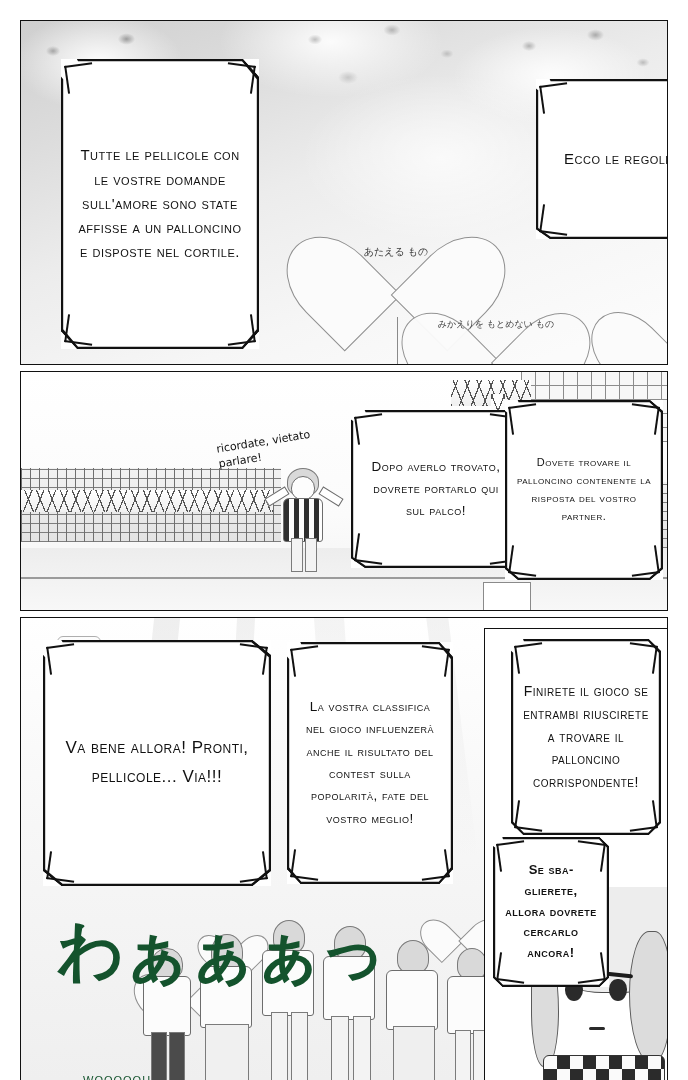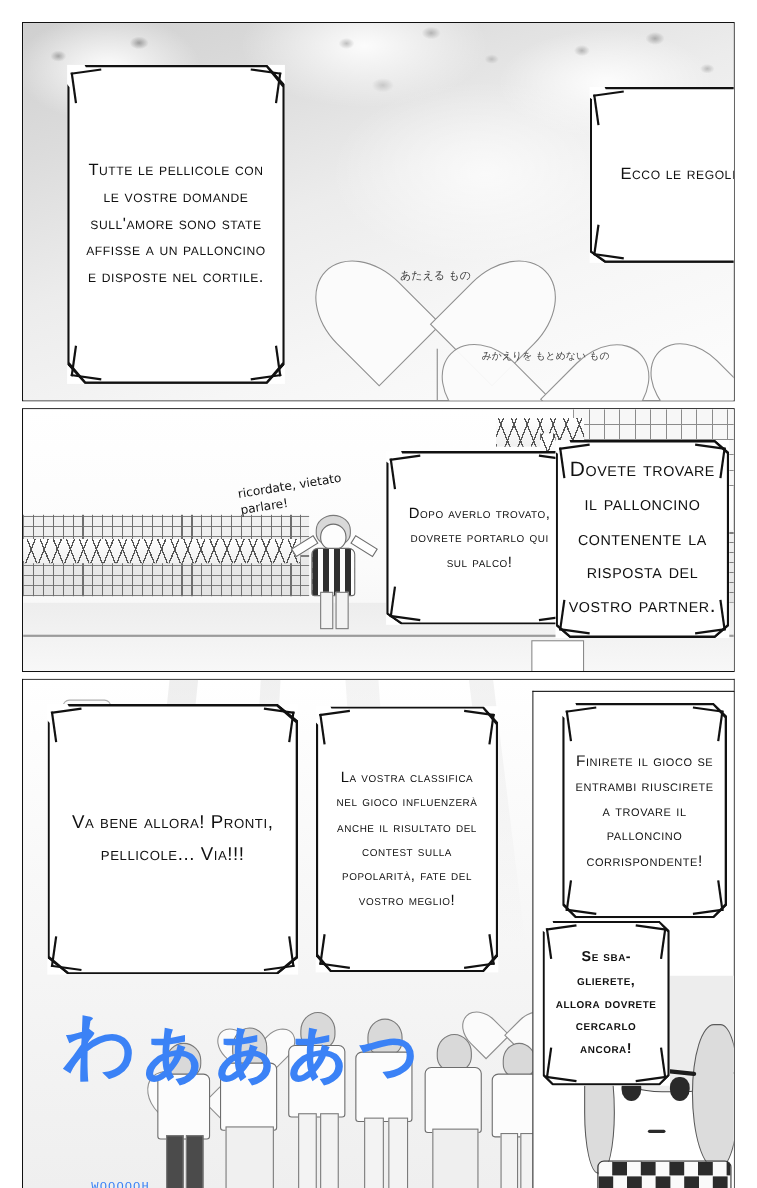--- a/index.html
+++ b/index.html
@@ -74,21 +74,21 @@
      #f7f7f7;}
 
   
   .crowd{position:absolute;inset:0;background:linear-gradient(#ffffff 0%,#f7f7f7 45%,#efefef 100%);}
   .ray{position:absolute;background:linear-gradient(#dedede,rgba(222,222,222,0));}
   .person{position:absolute;}
   .person .head{position:absolute;border-radius:50% 50% 45% 45%;background:#fdfdfd;border:1px solid #6d6d6d;}
   .person .hair{position:absolute;border-radius:50% 50% 40% 40%;background:#d9d9d9;border:1px solid #7a7a7a;}
   .person .body{position:absolute;background:#fcfcfc;border:1px solid #6d6d6d;border-radius:6px 6px 3px 3px;}
   .person .legs{position:absolute;background:#f3f3f3;border:1px solid #7b7b7b;}
-  .sfx{position:absolute;font-family:Liberation Mono, monospace;color:#3b82f6;}
+  .sfx{position:absolute;font-family:Liberation Sans, sans-serif;color:#14532d;}
 
   
   .girl{position:absolute;overflow:hidden;}
   .girl .skin{position:absolute;inset:0;background:#fff;}
   .girl .hairmass{position:absolute;background:#ededed;border:1px solid #4a4a4a;border-radius:60% 40% 45% 55%;}
   .girl .strand{position:absolute;background:#dcdcdc;border:1px solid #5a5a5a;border-radius:50%;}
   .girl .eye{position:absolute;background:#2a2a2a;border-radius:45% 45% 50% 50%;}
   .girl .lash{position:absolute;background:#1c1c1c;border-radius:2px;}
   .checker{position:absolute;background:
      conic-gradient(#2b2b2b 0 25%, #fafafa 0 50%, #2b2b2b 0 75%, #fafafa 0);
@@ -184,21 +184,21 @@
       <span class="c br"></span>
       <div class="txt" style="font-size:13.5px;line-height:1.62;">Dopo averlo trovato, dovrete portarlo qui sul palco!</div>
     </div>
 
     <div class="bubble" style="left:484px;top:28px;width:158px;height:180px;">
       <div class="oct"></div>
       <span class="c tl"></span>
       <span class="c tr"></span>
       <span class="c bl"></span>
       <span class="c br"></span>
-      <div class="txt" style="font-size:19px;line-height:1.62;">Dovete trovare il palloncino contenente la risposta del vostro partner.</div>
+      <div class="txt" style="font-size:11px;line-height:1.62;">Dovete trovare il palloncino contenente la risposta del vostro partner.</div>
     </div>
   </div>
 
   <div class="panel" style="left:20px;top:617px;width:648px;height:463px;border-bottom:none;">
     <div class="crowd"></div>
 
     <div class="ray" style="left:120px;top:0;width:26px;height:250px;transform:skewX(-6deg);opacity:.5;"></div>
     <div class="ray" style="left:210px;top:0;width:18px;height:230px;transform:skewX(-3deg);opacity:.45;"></div>
     <div class="ray" style="left:300px;top:0;width:30px;height:200px;transform:skewX(4deg);opacity:.35;"></div>
     <div class="ray" style="left:420px;top:0;width:22px;height:240px;transform:skewX(7deg);opacity:.4;"></div>

